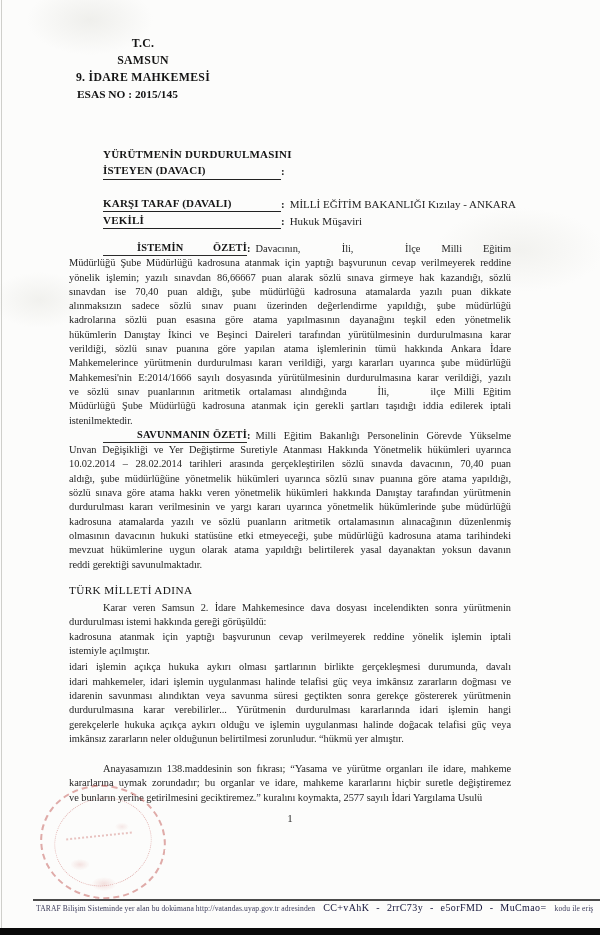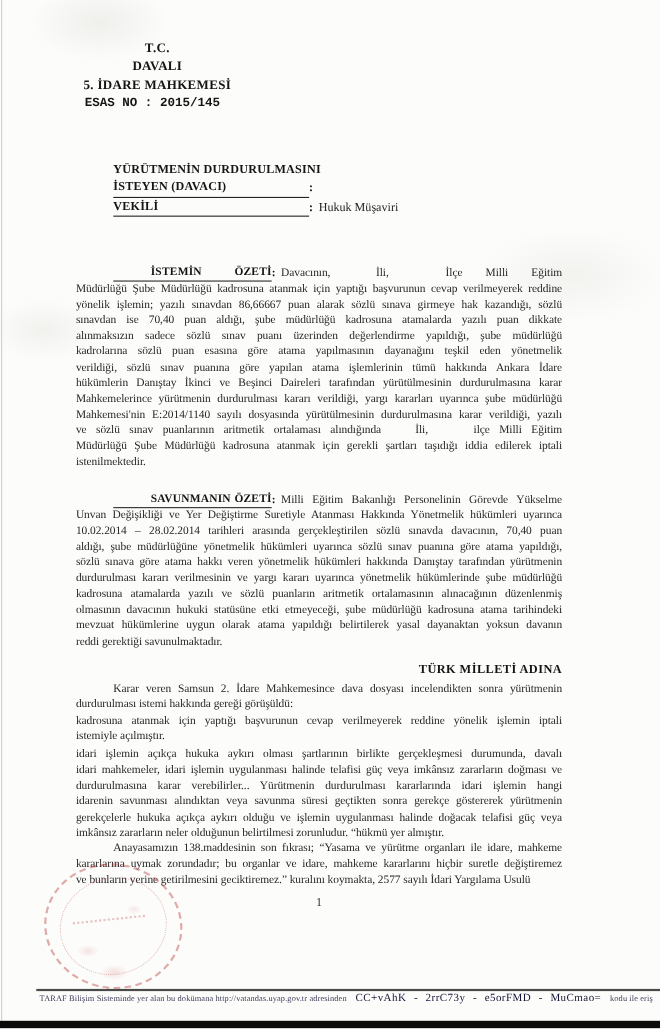--- a/index.html
+++ b/index.html
@@ -11,44 +11,44 @@
     background:
       radial-gradient(90px 50px at 90px 20px, #efefec, rgba(255,255,255,0) 70%),
       radial-gradient(70px 40px at 40px 300px, #f1f1ee, rgba(255,255,255,0) 70%),
       radial-gradient(120px 60px at 520px 250px, #f2f2ef, rgba(255,255,255,0) 70%),
       #fcfcfb;
   }
   .left-edge { position:absolute; left:1px; top:0; width:1px; height:928px; background:#cfcfcb; }
 
   .court-header { position:absolute; top:35px; left:4px; width:278px; text-align:center;
     font-weight:bold; font-size:11.8px; line-height:17px; color:#151515; letter-spacing:.3px; }
-  .esas { position:absolute; top:88px; left:77px; font-weight:bold; font-size:11.4px; color:#151515;font-family:Liberation Mono, monospace; }
+  .esas { position:absolute; top:88px; left:77px; font-weight:bold; font-size:11.4px; color:#151515; }
 
   .parties { position:absolute; top:146px; left:103px; width:470px; font-size:11px; line-height:16.3px; }
   .pline { white-space:nowrap; }
   .bold-line { font-weight:bold; color:#161616; letter-spacing:.2px; }
   .pul { display:inline-block; width:178px; border-bottom:1.4px solid #222; vertical-align:bottom; }
   .plab { font-weight:bold; color:#161616; letter-spacing:.2px; }
   .pcolon { font-weight:bold; color:#161616; }
   .pval { margin-left:5px; color:#242424; }
   .spaced { margin-top:15px; }
 
   .body { position:absolute; top:241px; left:69px; width:442px;
     font-size:10.4px; line-height:14.3px; letter-spacing:-0.05px; color:#262626; }
   .line { text-align:justify; text-align-last:justify; }
   .line.last { text-align-last:left; }
   .line.indent { text-indent:34px; }
   .first { text-indent:34px; text-align:justify; text-align-last:justify; }
   .ulwrap { display:inline-block; width:144px; border-bottom:1.3px solid #2a2a2a; vertical-align:bottom; }
   .slab { font-weight:bold; color:#141414; letter-spacing:.2px; }
   .scolon { font-weight:bold; color:#141414; }
-  .mt6 { margin-top:19px; }
+  .mt6 { margin-top:0; }
   .mt2 { margin-top:2px; }
-  .mt4 { margin-top:0; }
-  .heading { margin:11px 0 4px 0; text-align:right; font-weight:bold; font-size:11.2px;
+  .mt4 { margin-top:16px; }
+  .heading { margin:11px 0 4px 0; text-align:left; font-weight:normal; font-size:11.2px;
     letter-spacing:.4px; color:#141414; }
   .pagenum { margin-top:6px; text-align:center; font-size:11px; color:#333; }
 
   .stamp { position:absolute; left:38px; top:783px; width:132px; height:120px; opacity:.85; pointer-events:none; }
   .stamp .c1 { position:absolute; left:2px; top:2px; right:4px; bottom:4px;
     border:2px dashed rgba(186,62,58,.50); border-radius:50%; transform:rotate(9deg); }
   .stamp .c2 { position:absolute; left:16px; top:15px; right:18px; bottom:17px;
     border:1.5px dotted rgba(186,62,58,.42); border-radius:50%; transform:rotate(-16deg); }
   .stamp .fill { position:absolute; inset:6px;
     background:
@@ -67,44 +67,45 @@
   .bottom-bar { position:absolute; top:928px; left:0; width:600px; height:7px; background:#0a0a0a; }
 </style>
 </head>
 <body>
 
 <div class="page">
   <div class="left-edge"></div>
 
   <div class="court-header">
     <div>T.C.</div>
-    <div>DAVALI</div>
-    <div>5. İDARE MAHKEMESİ</div>
+    <div>SAMSUN</div>
+    <div>9. İDARE MAHKEMESİ</div>
   </div>
   <div class="esas">ESAS NO : 2015/145</div>
 
   <div class="parties">
     <div class="pline bold-line">YÜRÜTMENİN DURDURULMASINI</div>
     <div class="pline"><span class="pul"><span class="plab">İSTEYEN (DAVACI)</span></span><span class="pcolon">:</span></div>
+    <div class="pline spaced"><span class="pul"><span class="plab">KARŞI TARAF (DAVALI)</span></span><span class="pcolon">:</span><span class="pval">MİLLİ EĞİTİM BAKANLIĞI Kızılay - ANKARA</span></div>
     <div class="pline"><span class="pul"><span class="plab">VEKİLİ</span></span><span class="pcolon">:</span><span class="pval">Hukuk Müşaviri</span></div>
   </div>
 
   <div class="body">
     <div class="para">
       <div class="line first"><span class="ulwrap"><span class="slab">İSTEMİN ÖZETİ</span></span><span class="scolon">:</span><span> Davacının,    İli,     İlçe Milli Eğitim</span></div>
       <div>
           <div class="line">Müdürlüğü Şube Müdürlüğü kadrosuna atanmak için yaptığı başvurunun cevap verilmeyerek reddine</div>
           <div class="line">yönelik işlemin; yazılı sınavdan 86,66667 puan alarak sözlü sınava girmeye hak kazandığı, sözlü</div>
           <div class="line">sınavdan ise 70,40 puan aldığı, şube müdürlüğü kadrosuna atamalarda yazılı puan dikkate</div>
           <div class="line">alınmaksızın sadece sözlü sınav puanı üzerinden değerlendirme yapıldığı, şube müdürlüğü</div>
           <div class="line">kadrolarına sözlü puan esasına göre atama yapılmasının dayanağını teşkil eden yönetmelik</div>
+          <div class="line">hükümlerin Danıştay İkinci ve Beşinci Daireleri tarafından yürütülmesinin durdurulmasına karar</div>
           <div class="line">verildiği, sözlü sınav puanına göre yapılan atama işlemlerinin tümü hakkında Ankara İdare</div>
-          <div class="line">hükümlerin Danıştay İkinci ve Beşinci Daireleri tarafından yürütülmesinin durdurulmasına karar</div>
           <div class="line">Mahkemelerince yürütmenin durdurulması kararı verildiği, yargı kararları uyarınca şube müdürlüğü</div>
-          <div class="line">Mahkemesi'nin E:2014/1140 sayılı dosyasında yürütülmesinin durdurulmasına karar verildiği, yazılı</div>
+          <div class="line">Mahkemesi'nin E:2014/1666 sayılı dosyasında yürütülmesinin durdurulmasına karar verildiği, yazılı</div>
           <div class="line">ve sözlü sınav puanlarının aritmetik ortalaması alındığında   İli,    ilçe Milli Eğitim</div>
           <div class="line">Müdürlüğü Şube Müdürlüğü kadrosuna atanmak için gerekli şartları taşıdığı iddia edilerek iptali</div>
           <div class="line last">istenilmektedir.</div>
         </div>
     </div>
 
     <div class="para mt6">
       <div class="line first"><span class="ulwrap"><span class="slab">SAVUNMANIN ÖZETİ</span></span><span class="scolon">:</span><span> Milli Eğitim Bakanlığı Personelinin Görevde Yükselme</span></div>
       <div>
           <div class="line">Unvan Değişikliği ve Yer Değiştirme Suretiyle Atanması Hakkında Yönetmelik hükümleri uyarınca</div>
@@ -125,22 +126,22 @@
         <div class="line indent">Karar veren Samsun 2. İdare Mahkemesince dava dosyası incelendikten sonra yürütmenin</div>
         <div class="line last">durdurulması istemi hakkında gereği görüşüldü:</div>
       </div>
     <div class="para">
         <div class="line">kadrosuna atanmak için yaptığı başvurunun cevap verilmeyerek reddine yönelik işlemin iptali</div>
         <div class="line last">istemiyle açılmıştır.</div>
       </div>
     <div class="para mt2">
         <div class="line">idari işlemin açıkça hukuka aykırı olması şartlarının birlikte gerçekleşmesi durumunda, davalı</div>
         <div class="line">idari mahkemeler, idari işlemin uygulanması halinde telafisi güç veya imkânsız zararların doğması ve</div>
+        <div class="line">idarenin savunması alındıktan veya savunma süresi geçtikten sonra gerekçe göstererek yürütmenin</div>
         <div class="line">durdurulmasına karar verebilirler... Yürütmenin durdurulması kararlarında idari işlemin hangi</div>
-        <div class="line">idarenin savunması alındıktan veya savunma süresi geçtikten sonra gerekçe göstererek yürütmenin</div>
         <div class="line">gerekçelerle hukuka açıkça aykırı olduğu ve işlemin uygulanması halinde doğacak telafisi güç veya</div>
         <div class="line last">imkânsız zararların neler olduğunun belirtilmesi zorunludur. “hükmü yer almıştır.</div>
       </div>
     <div class="para mt4">
         <div class="line indent">Anayasamızın 138.maddesinin son fıkrası; “Yasama ve yürütme organları ile idare, mahkeme</div>
         <div class="line">kararlarına uymak zorundadır; bu organlar ve idare, mahkeme kararlarını hiçbir suretle değiştiremez</div>
         <div class="line last">ve bunların yerine getirilmesini geciktiremez.” kuralını koymakta, 2577 sayılı İdari Yargılama Usulü</div>
       </div>
 
     <div class="pagenum">1</div>

